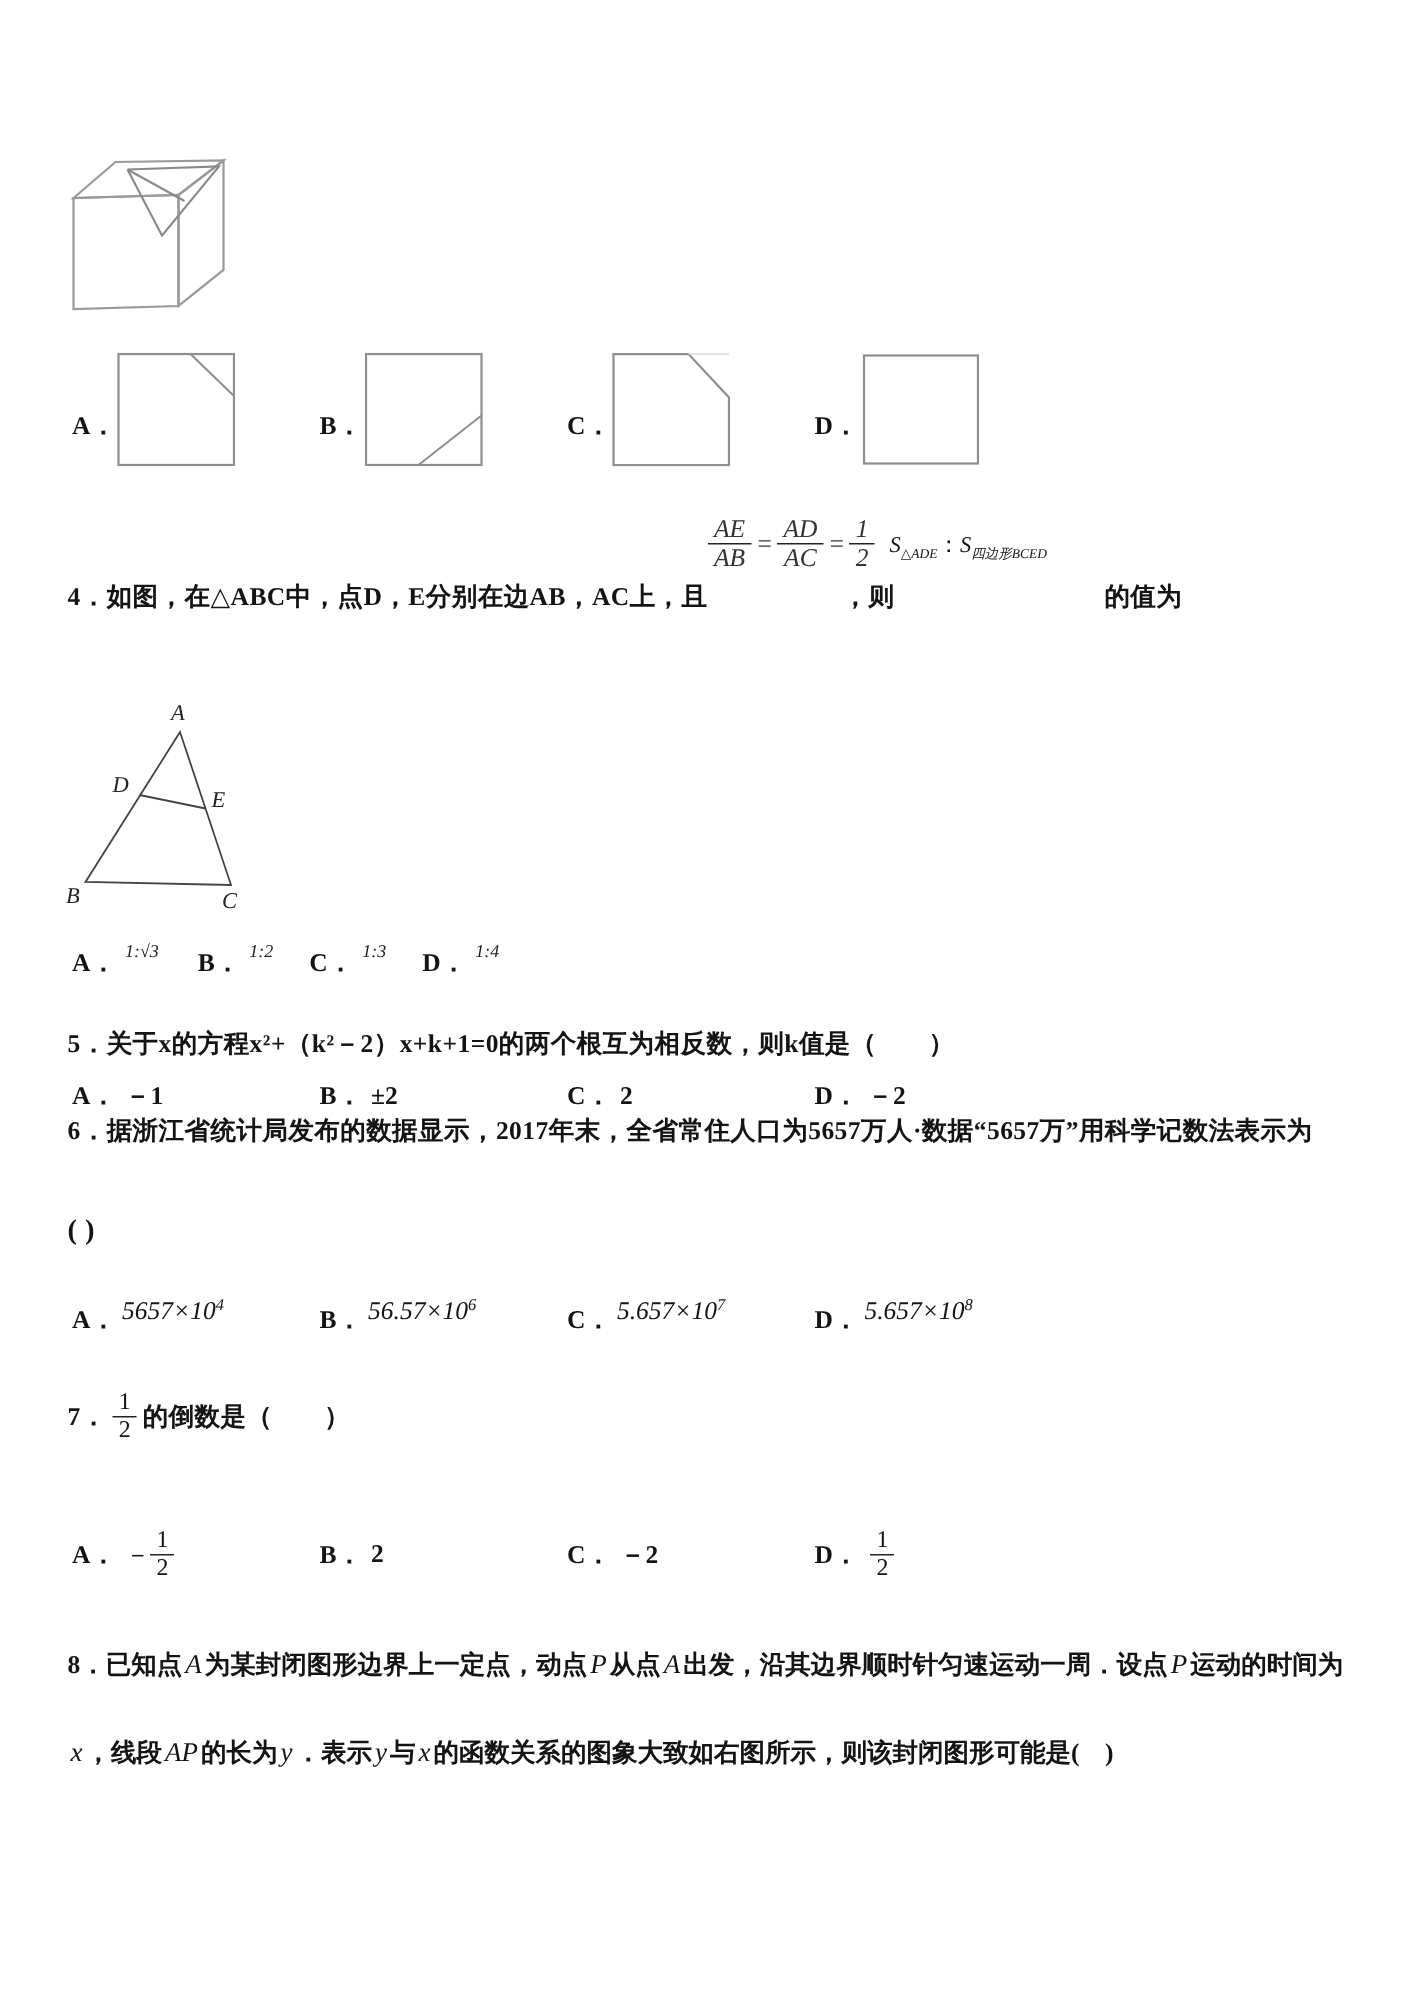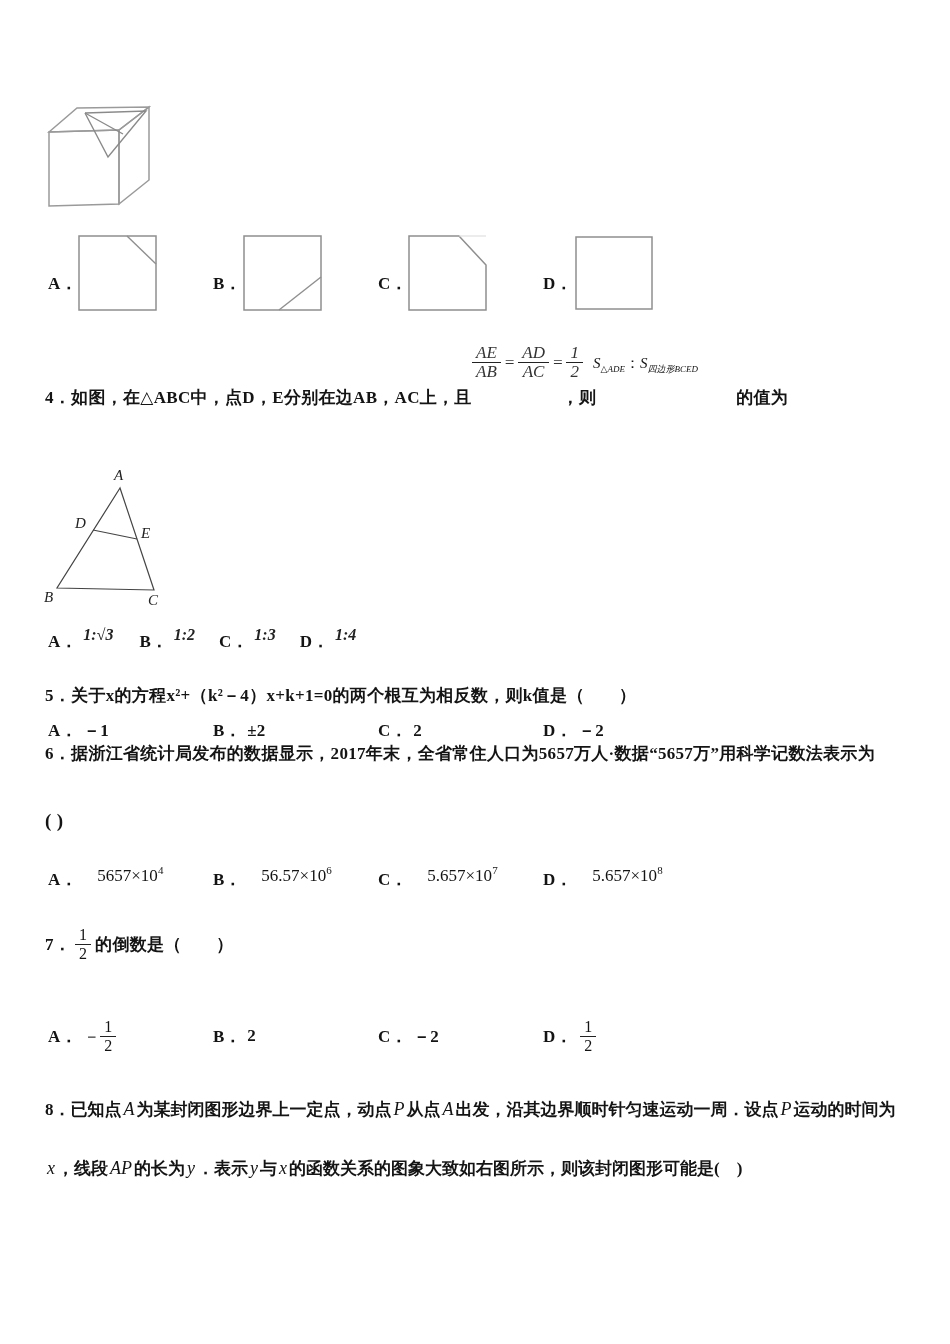--- a/index.html
+++ b/index.html
@@ -5,32 +5,32 @@
   * { margin:0; padding:0; box-sizing:border-box; }
   html,body { background:#ffffff; }
   .page {
     position:relative; width:950px; height:1344px; background:#ffffff;
     font-family:"Liberation Serif","DejaVu Serif",serif; color:#141414; overflow:hidden;
   }
   .abs { position:absolute; }
   .stem { font-size:17px; font-weight:700; white-space:nowrap; letter-spacing:.3px; }
   .optlabel { font-size:17px; font-weight:700; }
   .optvalue { font-size:17px; font-weight:700; margin-left:6px; }
-  .mathval { font-size:17px; font-weight:400; margin-left:20px; }
+  .mathval { font-size:17px; font-weight:400; margin-left:4px;font-style:italic; }
   .formula { font-style:italic; font-size:17px; color:#333; white-space:nowrap; }
   .frac { display:inline-block; text-align:center; vertical-align:middle; line-height:1.08; }
   .frac .fn { display:block; border-bottom:1px solid #222; padding:0 4px; }
   .frac .fd { display:block; padding:0 4px; }
   .bigfrac { font-size:16px; font-weight:400; }
   sup.exp { font-size:11px; font-weight:400; }
   sub.ssub { font-size:9px; font-style:italic; }
   .var { font-style:italic; font-weight:400; font-family:"Liberation Serif",serif; font-size:18px; padding:0 2px; }
   .q8line { font-size:17px; font-weight:700; white-space:nowrap; line-height:58px; }
   .rowflex { display:flex; align-items:center; white-space:nowrap; }
-  .smallraise { position:relative; top:-7px; font-style:italic; font-size:16px; font-weight:700; margin-left:6px; color:#222; }
+  .smallraise { position:relative; top:-7px; font-style:italic; font-size:12px; font-weight:400; margin-left:6px; color:#222; }
   svg { display:block; }
 </style>
 </head>
 <body>
 
 <div class="page">
 
   <div class="abs" style="left:45px; top:100px;">
     <svg width="122" height="120" viewBox="0 0 122 120">
       <g fill="none" stroke="#9a9a9a" stroke-width="1.5">
@@ -128,21 +128,21 @@
     <span class="optlabel">B．</span>
     <span class="smallraise">1:2</span>
     <span style="display:inline-block; width:24px;"></span>
     <span class="optlabel">C．</span>
     <span class="smallraise">1:3</span>
     <span style="display:inline-block; width:24px;"></span>
     <span class="optlabel">D．</span>
     <span class="smallraise">1:4</span>
   </div>
 
-  <div class="abs stem" style="left:45px; top:684px;">5．关于x的方程x²+（k²－4）x+k+1=0的两个根互为相反数，则k值是（　　）</div>
+  <div class="abs stem" style="left:45px; top:684px;">5．关于x的方程x²+（k²－2）x+k+1=0的两个根互为相反数，则k值是（　　）</div>
 
   <div class="abs rowflex" style="left:48px; top:719px;">
     <span class="optlabel">A．</span>
     <span class="optvalue">－1</span>
   </div>
   <div class="abs rowflex" style="left:213px; top:719px;">
     <span class="optlabel">B．</span>
     <span class="optvalue">±2</span>
   </div>
   <div class="abs rowflex" style="left:378px; top:719px;">

